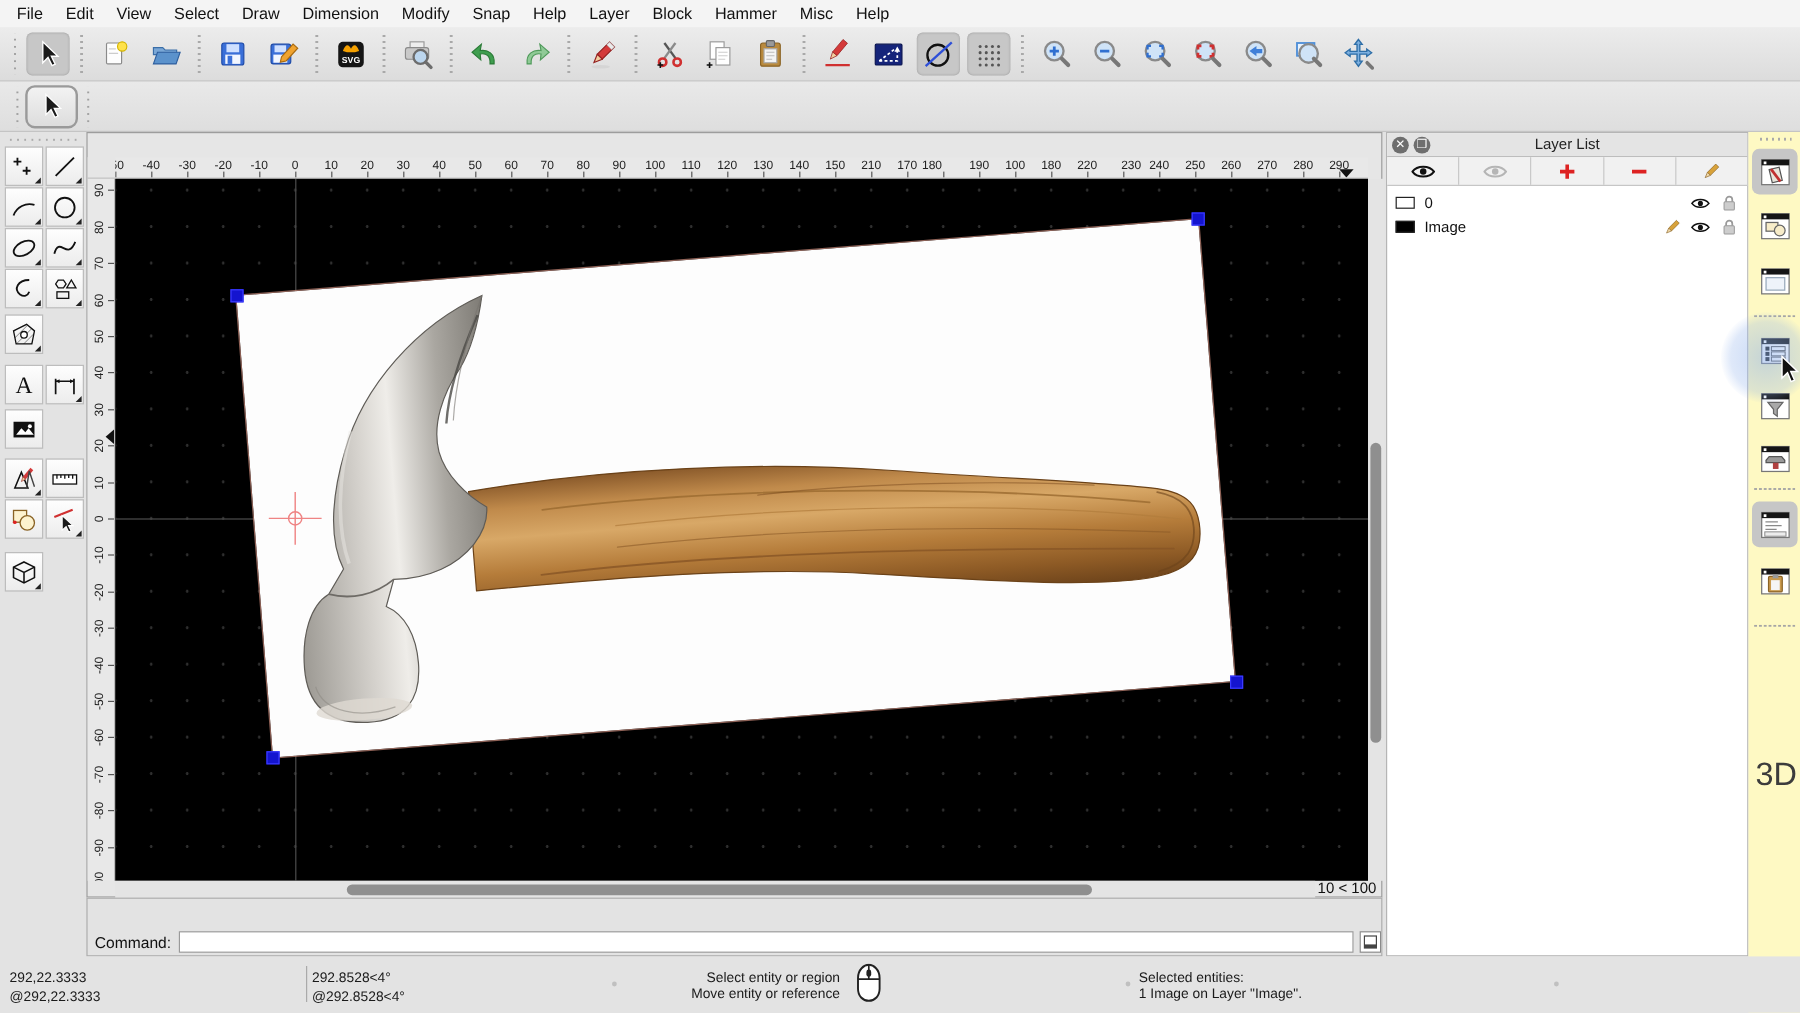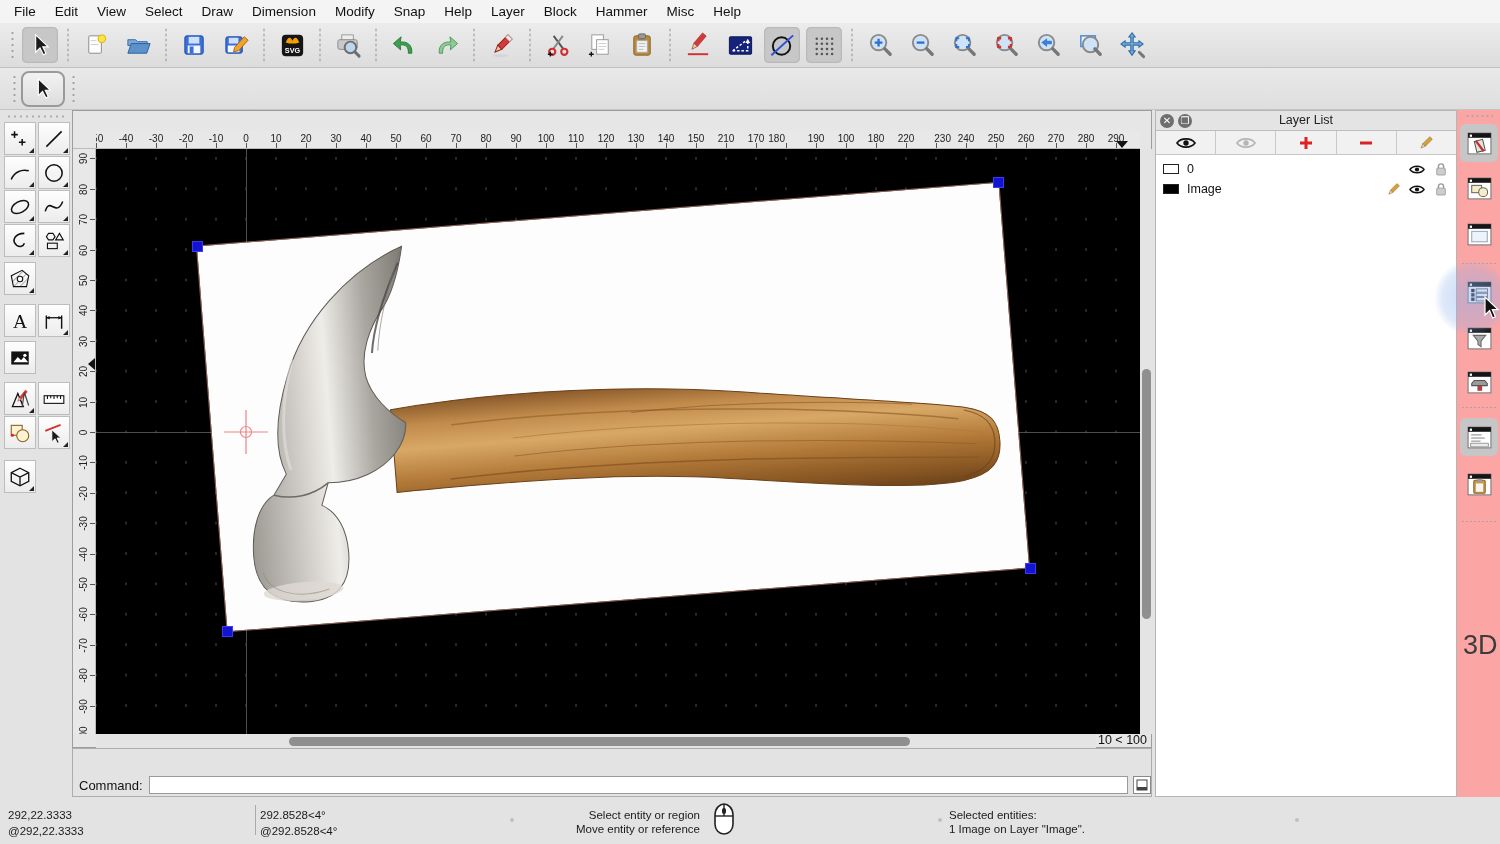--- a/index.html
+++ b/index.html
@@ -92,21 +92,21 @@
              font-size:10px; line-height:14px; text-align:center; }
   #lp-toolbar { position:absolute; left:0; top:20px; width:100%; height:24px; background:#f1f1f1; border-bottom:1px solid #c6c6c6; display:flex; }
   .lp-tool { flex:1; border-right:1px solid #c9c9c9; display:flex; align-items:center; justify-content:center; }
   .lp-tool:last-child { border-right:none; }
   .lrow { position:absolute; left:0; width:100%; height:20px; display:flex; align-items:center; font-size:12.5px; color:#111; }
   .lswatch { width:16px; height:10px; border:1px solid #222; margin-left:7px; }
   .lname { margin-left:8px; flex:1; }
   .licon { width:18px; margin-right:6px; display:flex; justify-content:center; }
 
   
-  #sidebar { position:absolute; left:1457px; top:110px; width:43px; height:734px; background:#fca5a5; }
+  #sidebar { position:absolute; left:1457px; top:110px; width:43px; height:734px; background:#fef9c3; }
   #sidebar .shandle { position:absolute; left:8px; top:4px; width:28px; height:4px;
         background-image:radial-gradient(circle,#aaa 1px,transparent 1.2px); background-size:5px 4px; }
   .sbtn { position:absolute; left:8px; width:28px; height:28px; display:flex; align-items:center; justify-content:center; }
   .sbtn svg { width:27px; height:27px; }
   .sbtn.selected { left:3px; width:38px; height:38px; background:#c6c6c6; border-radius:6px; }
   .ssep { position:absolute; left:4px; width:35px; height:3px;
         background-image:radial-gradient(circle,#a5a5a5 .9px,transparent 1.1px); background-size:4px 3px; }
   #label3d { position:absolute; left:6px; top:520px; font-size:27px; color:#3c3c3c; letter-spacing:0px; }
   #halo { position:absolute; left:1434px; top:260px; width:76px; height:76px; border-radius:50%;
           background:radial-gradient(circle, rgba(140,175,235,.50) 0%, rgba(140,175,235,.28) 55%, rgba(140,175,235,0) 72%);

